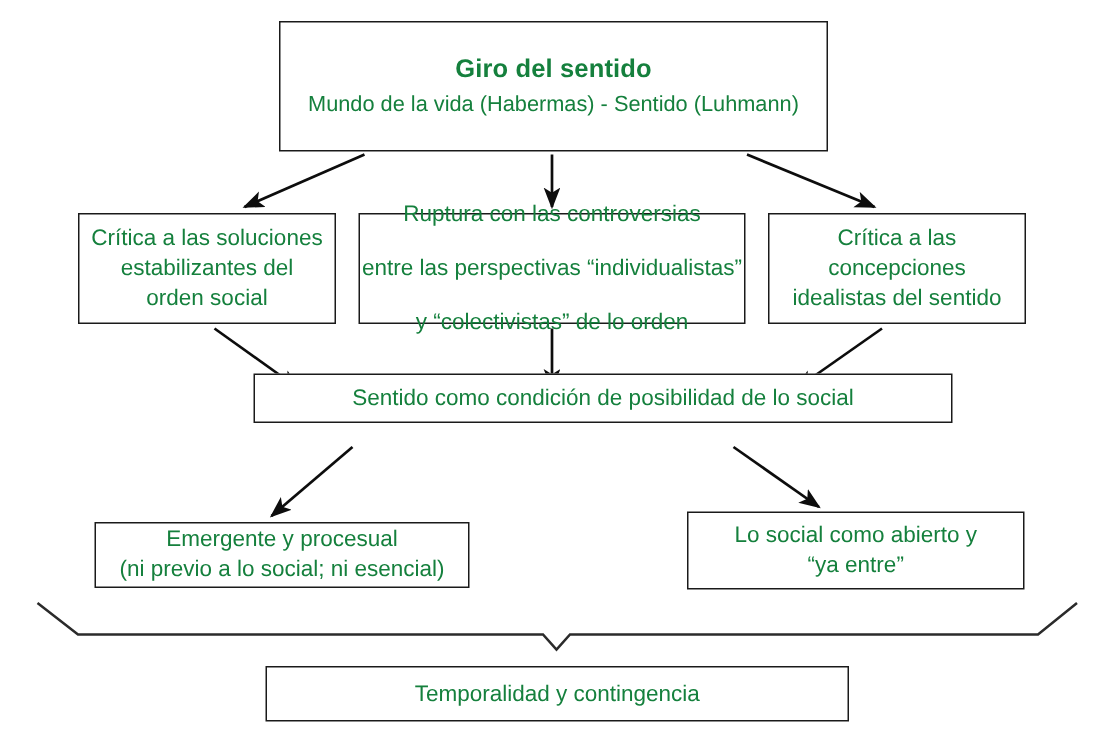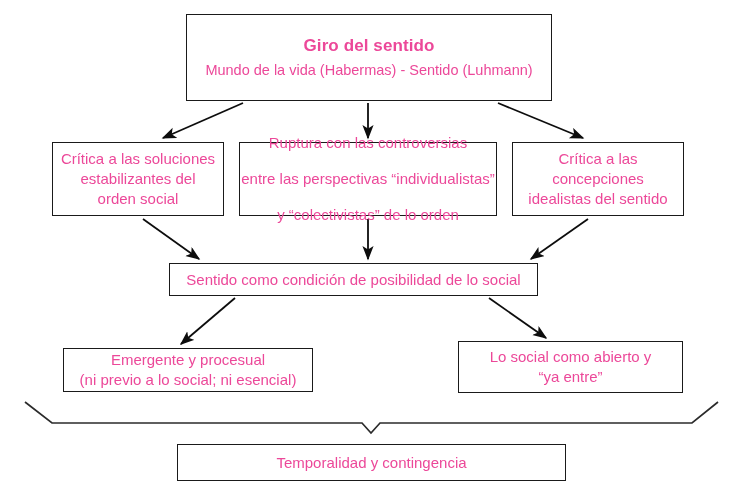--- a/index.html
+++ b/index.html
@@ -26,21 +26,21 @@
   .node {
     position: absolute;
     box-sizing: border-box;
     border: 1.5px solid #1a1a1a;
     background: #ffffff;
     display: flex;
     flex-direction: column;
     align-items: center;
     justify-content: center;
     text-align: center;
-    color: #ec4899;
+    color: #15803d;
     line-height: 1.33;
   }
   .node .line {
     display: block;
     white-space: nowrap;
   }
   .node.root { border-width: 1.5px; }
   .node .title {
     font-weight: bold;
     font-size: 17px;
@@ -52,21 +52,21 @@
   }
   .node .body {
     font-size: 15px;
   }
 
   
   #node-root      { left: 186px; top: 14px;  width: 366px; height: 87px; }
   #node-critica-soluciones { left: 52px;  top: 142px; width: 172px; height: 74px; }
   #node-ruptura   { left: 239px; top: 142px; width: 258px; height: 74px; gap: 16px; }
   #node-critica-idealistas { left: 512px; top: 142px; width: 172px; height: 74px; }
-  #node-sentido-condicion  { left: 169px; top: 263px; width: 369px; height: 33px; }
+  #node-sentido-condicion  { left: 169px; top: 249px; width: 466px; height: 33px; }
   #node-emergente { left: 63px;  top: 348px; width: 250px; height: 44px; }
   #node-lo-social { left: 458px; top: 341px; width: 225px; height: 52px; }
   #node-temporalidad { left: 177px; top: 444px; width: 389px; height: 37px; }
 </style>
 </head>
 <body>
 
 <div id="canvas">
 
   <svg id="wires" viewBox="0 0 743 496" width="743" height="496" xmlns="http://www.w3.org/2000/svg">

